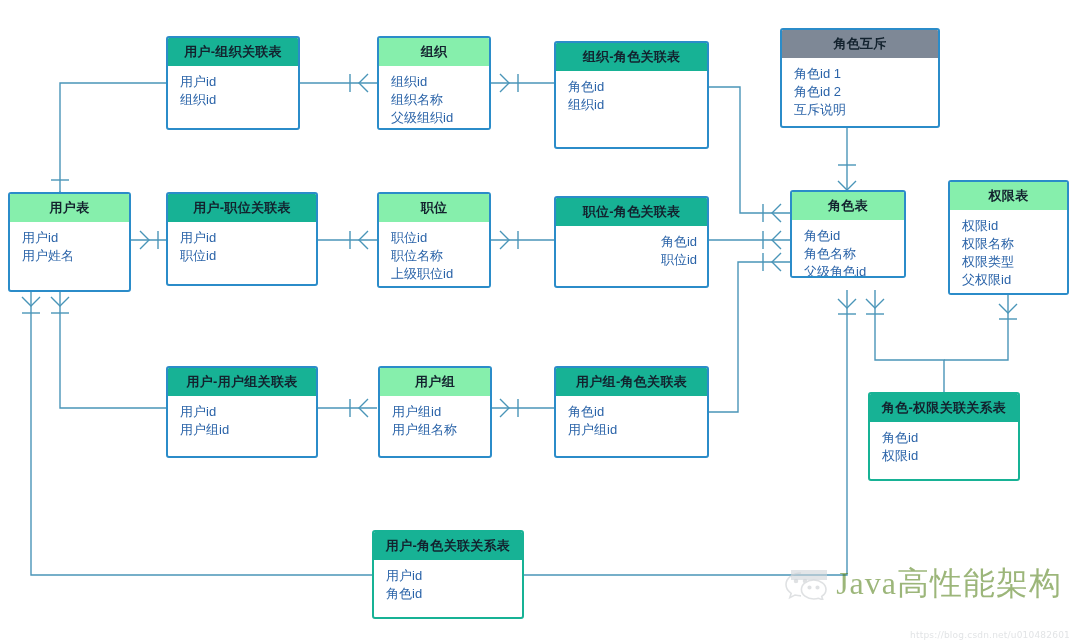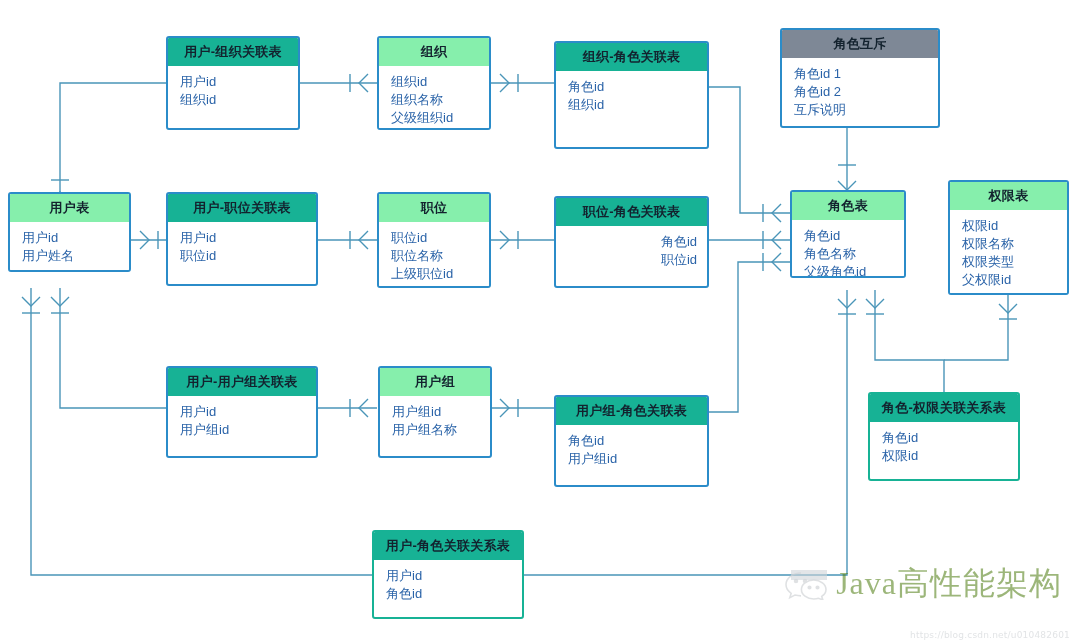--- a/index.html
+++ b/index.html
@@ -158,21 +158,21 @@
         </div>
       </div>
       <div class="entity e-gray" style="left: 780px; top: 28px; width: 160px; height: 100px;">
         <div class="hdr">角色互斥</div>
         <div class="body">
           <div class="attr">角色id 1</div>
           <div class="attr">角色id 2</div>
           <div class="attr">互斥说明</div>
         </div>
       </div>
-      <div class="entity e-blue" style="left: 8px; top: 192px; width: 123px; height: 80px;">
+      <div class="entity e-blue" style="left: 8px; top: 192px; width: 123px; height: 100px;">
         <div class="hdr">用户表</div>
         <div class="body">
           <div class="attr">用户id</div>
           <div class="attr">用户姓名</div>
         </div>
       </div>
       <div class="entity e-green" style="left: 166px; top: 192px; width: 152px; height: 94px;">
         <div class="hdr">用户-职位关联表</div>
         <div class="body">
           <div class="attr">用户id</div>
@@ -218,21 +218,21 @@
           <div class="attr">用户组id</div>
         </div>
       </div>
       <div class="entity e-blue" style="left: 378px; top: 366px; width: 114px; height: 92px;">
         <div class="hdr">用户组</div>
         <div class="body">
           <div class="attr">用户组id</div>
           <div class="attr">用户组名称</div>
         </div>
       </div>
-      <div class="entity e-green" style="left: 554px; top: 366px; width: 155px; height: 92px; margin-top: 29px;">
+      <div class="entity e-green" style="left: 554px; top: 366px; width: 155px; height: 92px;">
         <div class="hdr">用户组-角色关联表</div>
         <div class="body">
           <div class="attr">角色id</div>
           <div class="attr">用户组id</div>
         </div>
       </div>
       <div class="entity e-green e-green-border" style="left: 868px; top: 392px; width: 152px; height: 89px;">
         <div class="hdr">角色-权限关联关系表</div>
         <div class="body">
           <div class="attr">角色id</div>

